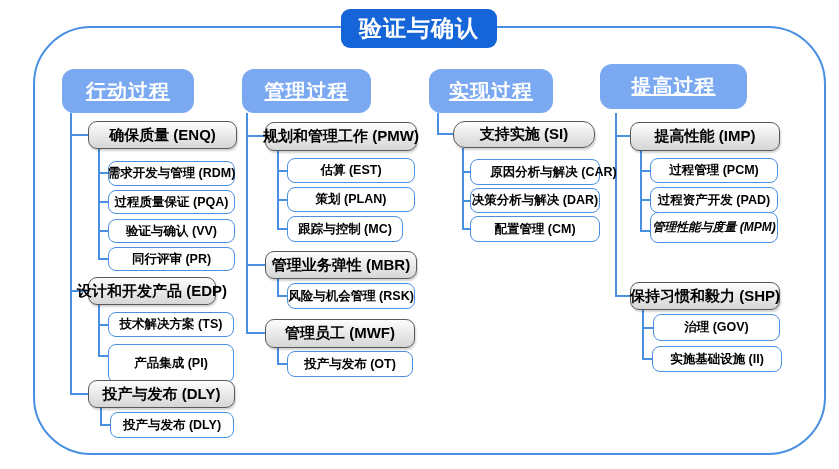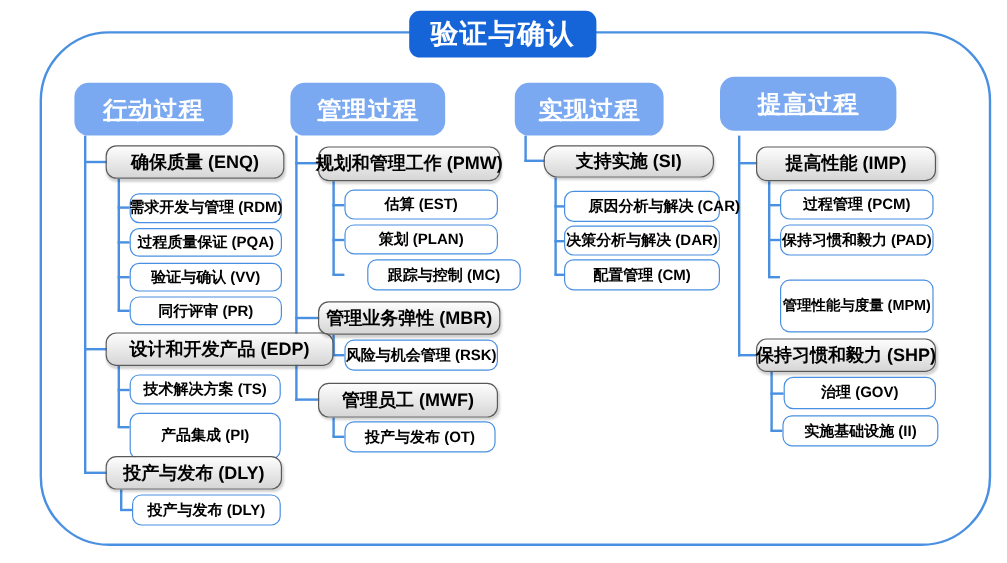--- a/index.html
+++ b/index.html
@@ -44,47 +44,47 @@
   <div class="col-header" style="left:242px;top:69px;width:129px;height:44px;">管理过程</div>
   <div class="col-header" style="left:429px;top:69px;width:124px;height:44px;">实现过程</div>
   <div class="col-header" style="left:600px;top:64px;width:147px;height:45px;">提高过程</div>
 
   <div class="gray-box" style="left:88px;top:121px;width:149px;height:28px;">确保质量 (ENQ)</div>
   <div class="white-box" style="left:108px;top:161px;width:127px;height:25px;">需求开发与管理 (RDM)</div>
   <div class="white-box" style="left:108px;top:190px;width:127px;height:24px;">过程质量保证 (PQA)</div>
   <div class="white-box" style="left:108px;top:219px;width:127px;height:24px;">验证与确认 (VV)</div>
   <div class="white-box" style="left:108px;top:247px;width:127px;height:24px;">同行评审 (PR)</div>
 
-  <div class="gray-box" style="left:88px;top:277px;width:190px;height:28px;">设计和开发产品 (EDP)</div>
+  <div class="gray-box" style="left:88px;top:277px;width:128px;height:28px;">设计和开发产品 (EDP)</div>
   <div class="white-box" style="left:108px;top:312px;width:126px;height:25px;">技术解决方案 (TS)</div>
   <div class="white-box" style="left:108px;top:344px;width:126px;height:39px;">产品集成 (PI)</div>
 
   <div class="gray-box" style="left:88px;top:380px;width:147px;height:28px;">投产与发布 (DLY)</div>
   <div class="white-box" style="left:110px;top:412px;width:124px;height:26px;">投产与发布 (DLY)</div>
 
   <div class="gray-box" style="left:265px;top:122px;width:152px;height:29px;">规划和管理工作 (PMW)</div>
   <div class="white-box" style="left:287px;top:158px;width:128px;height:25px;">估算 (EST)</div>
   <div class="white-box" style="left:287px;top:187px;width:128px;height:25px;">策划 (PLAN)</div>
-  <div class="white-box" style="left:287px;top:216px;width:128px;height:26px;margin-left:19px;">跟踪与控制 (MC)</div>
+  <div class="white-box" style="left:287px;top:216px;width:116px;height:26px;">跟踪与控制 (MC)</div>
 
   <div class="gray-box" style="left:265px;top:251px;width:152px;height:28px;">管理业务弹性 (MBR)</div>
   <div class="white-box" style="left:287px;top:283px;width:128px;height:26px;">风险与机会管理 (RSK)</div>
 
   <div class="gray-box" style="left:265px;top:319px;width:150px;height:29px;">管理员工 (MWF)</div>
   <div class="white-box" style="left:287px;top:351px;width:126px;height:26px;">投产与发布 (OT)</div>
 
   <div class="gray-box" style="left:453px;top:121px;width:142px;height:27px;border-radius:12px;">支持实施 (SI)</div>
   <div class="white-box" style="left:470px;top:159px;width:130px;height:26px;padding-left:37px;">原因分析与解决 (CAR)</div>
   <div class="white-box" style="left:470px;top:188px;width:130px;height:25px;">决策分析与解决 (DAR)</div>
   <div class="white-box" style="left:470px;top:216px;width:130px;height:26px;">配置管理 (CM)</div>
 
   <div class="gray-box" style="left:630px;top:122px;width:150px;height:29px;">提高性能 (IMP)</div>
   <div class="white-box" style="left:650px;top:158px;width:128px;height:25px;">过程管理 (PCM)</div>
-  <div class="white-box" style="left:650px;top:187px;width:128px;height:26px;">保持习惯和毅力 (PAD)</div>
-  <div class="white-box wrap" style="left:650px;top:233px;width:128px;height:44px;">管理性能与度量 (MPM)</div>
+  <div class="white-box" style="left:650px;top:187px;width:128px;height:26px;">过程资产开发 (PAD)</div>
+  <div class="white-box wrap" style="left:650px;top:212px;width:128px;height:31px;font-style:italic;">管理性能与度量 (MPM)</div>
 
   <div class="gray-box" style="left:630px;top:282px;width:150px;height:28px;">保持习惯和毅力 (SHP)</div>
   <div class="white-box" style="left:653px;top:314px;width:127px;height:27px;">治理 (GOV)</div>
   <div class="white-box" style="left:652px;top:346px;width:130px;height:26px;">实施基础设施 (II)</div>
 
   <div class="line-v" style="left:70px;top:113px;height:282px;"></div>
   <div class="line-v" style="left:246px;top:113px;height:221px;"></div>
   <div class="line-v" style="left:437px;top:113px;height:22px;"></div>
   <div class="line-v" style="left:615px;top:113px;height:184px;"></div>
 

